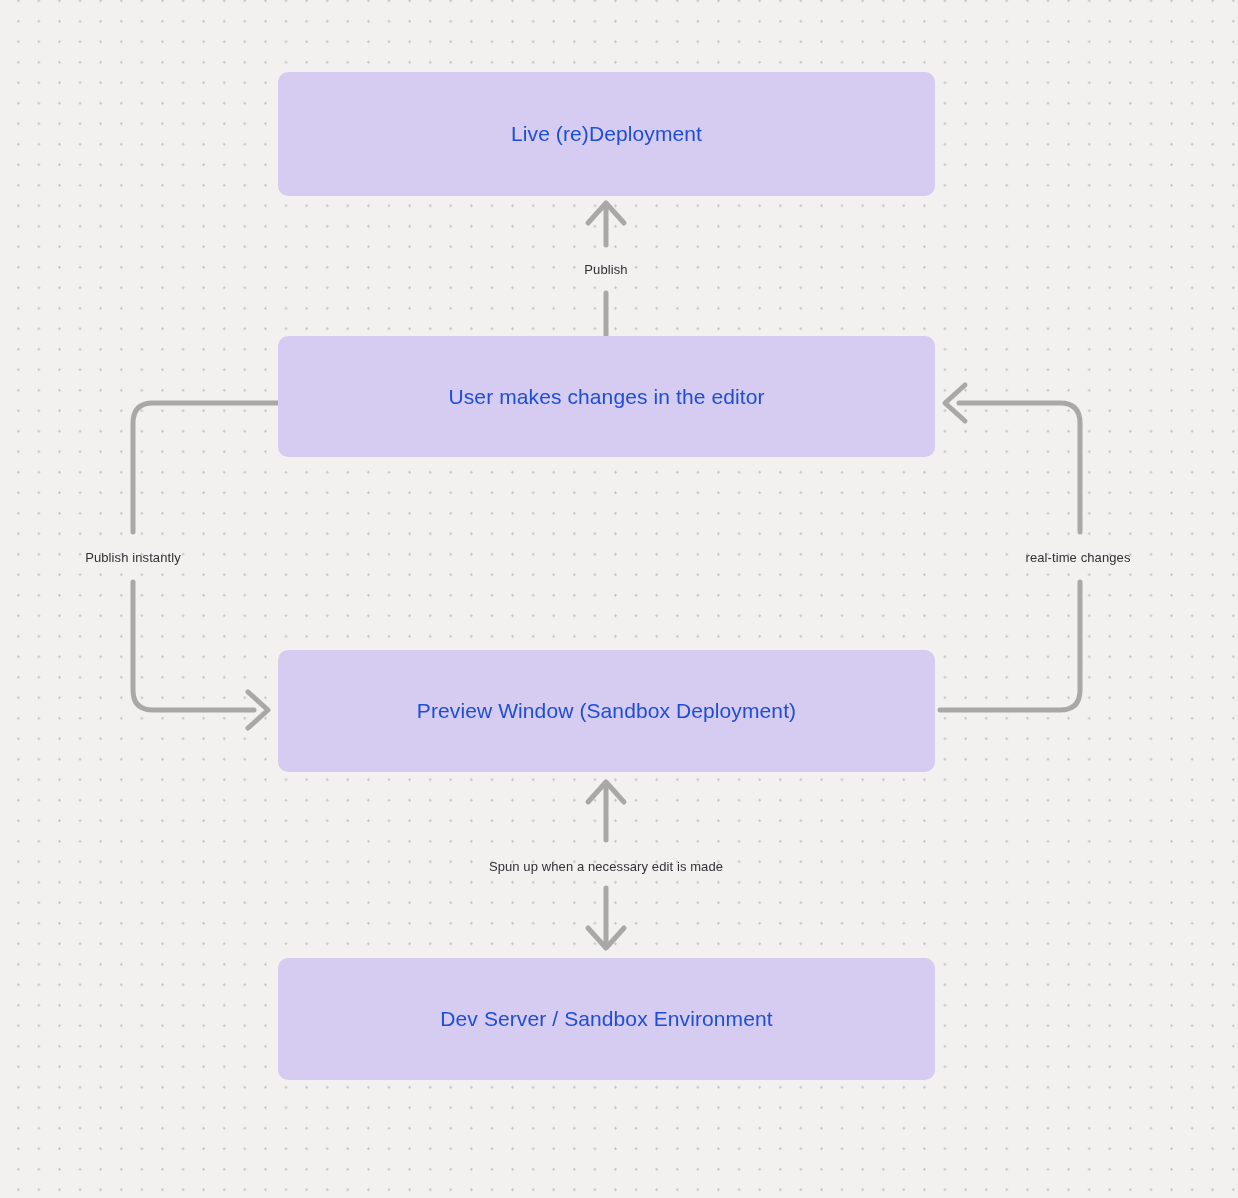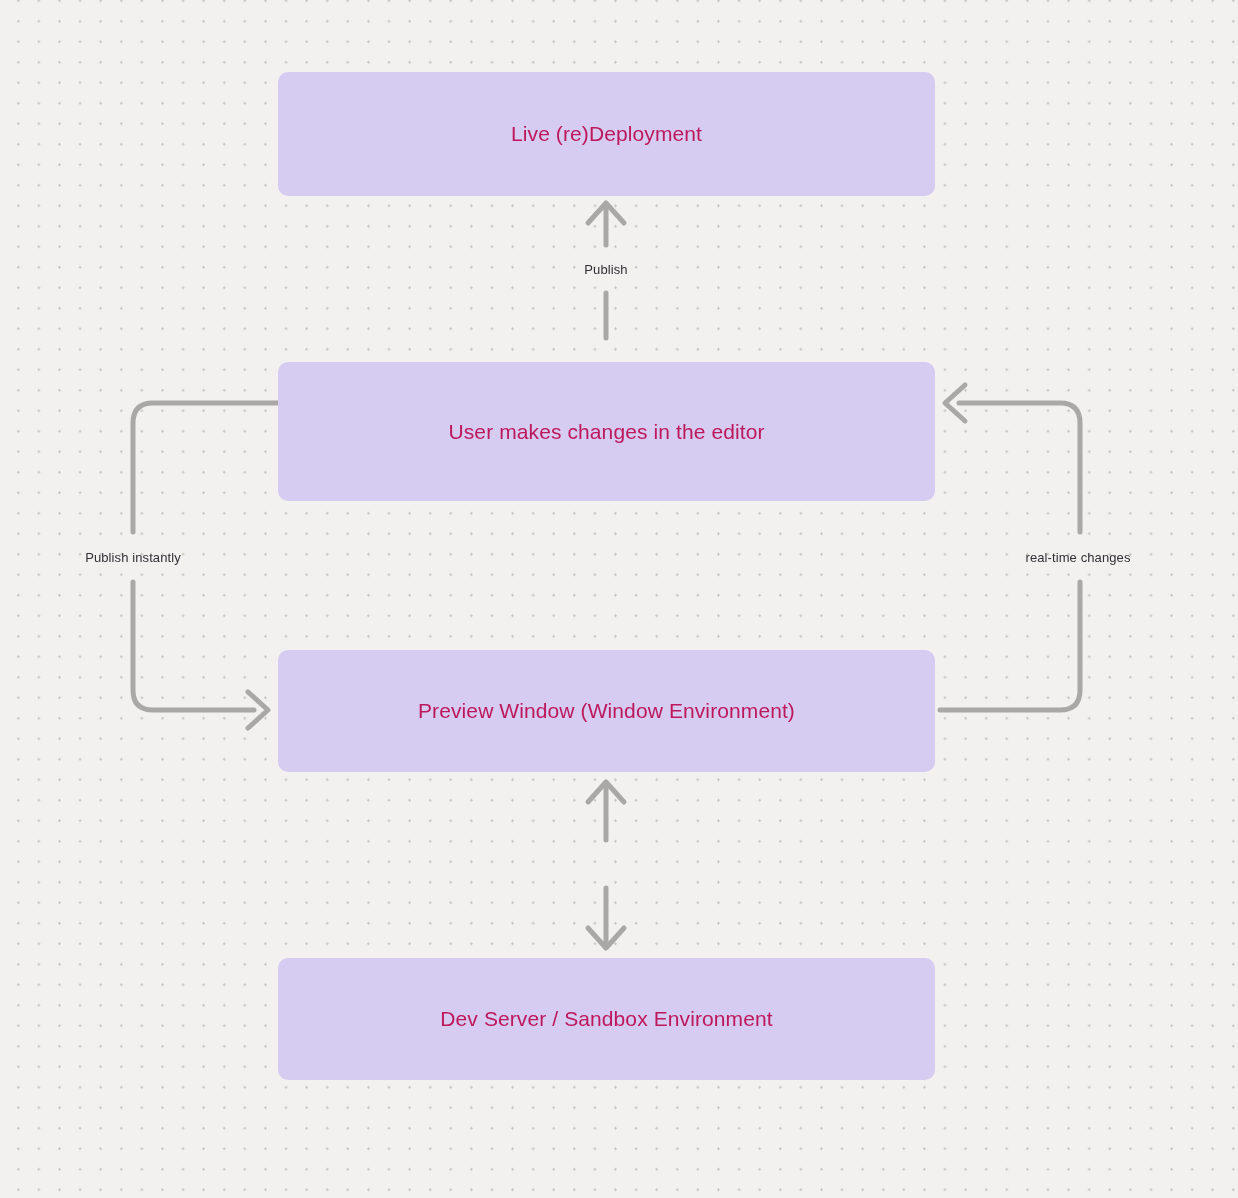--- a/index.html
+++ b/index.html
@@ -37,27 +37,27 @@
   }
   .node {
     position: absolute;
     left: 278px;
     width: 657px;
     background: #d6cbf1;
     border-radius: 10px;
     display: flex;
     align-items: center;
     justify-content: center;
-    color: #be185d;
+    color: #1d4ed8;
     font-size: 21px;
     letter-spacing: 0.1px;
     cursor: default;
   }
   #node-live   { top: 72px;  height: 124px; }
-  #node-user   { top: 362px; height: 139px; }
+  #node-user   { top: 336px; height: 121px; }
   #node-preview{ top: 650px; height: 122px; }
   #node-dev    { top: 958px; height: 122px; }
   .edge-label {
     position: absolute;
     transform: translate(-50%, -50%);
     white-space: nowrap;
     color: #323036;
     font-size: 13px;
     letter-spacing: 0.1px;
     cursor: default;
@@ -102,24 +102,25 @@
 
   <div class="node" id="node-live">
     <span>Live (re)Deployment</span>
   </div>
 
   <div class="node" id="node-user">
     <span>User makes changes in the editor</span>
   </div>
 
   <div class="node" id="node-preview">
-    <span>Preview Window (Window Environment)</span>
+    <span>Preview Window (Sandbox Deployment)</span>
   </div>
 
   <div class="node" id="node-dev">
     <span>Dev Server / Sandbox Environment</span>
   </div>
 
   <div class="edge-label" id="label-publish">Publish</div>
   <div class="edge-label" id="label-updates">Publish instantly</div>
   <div class="edge-label" id="label-feedback">real-time changes</div>
+  <div class="edge-label" id="label-spunup">Spun up when a necessary edit is made</div>
 
 </div>
 
 </body></html>

